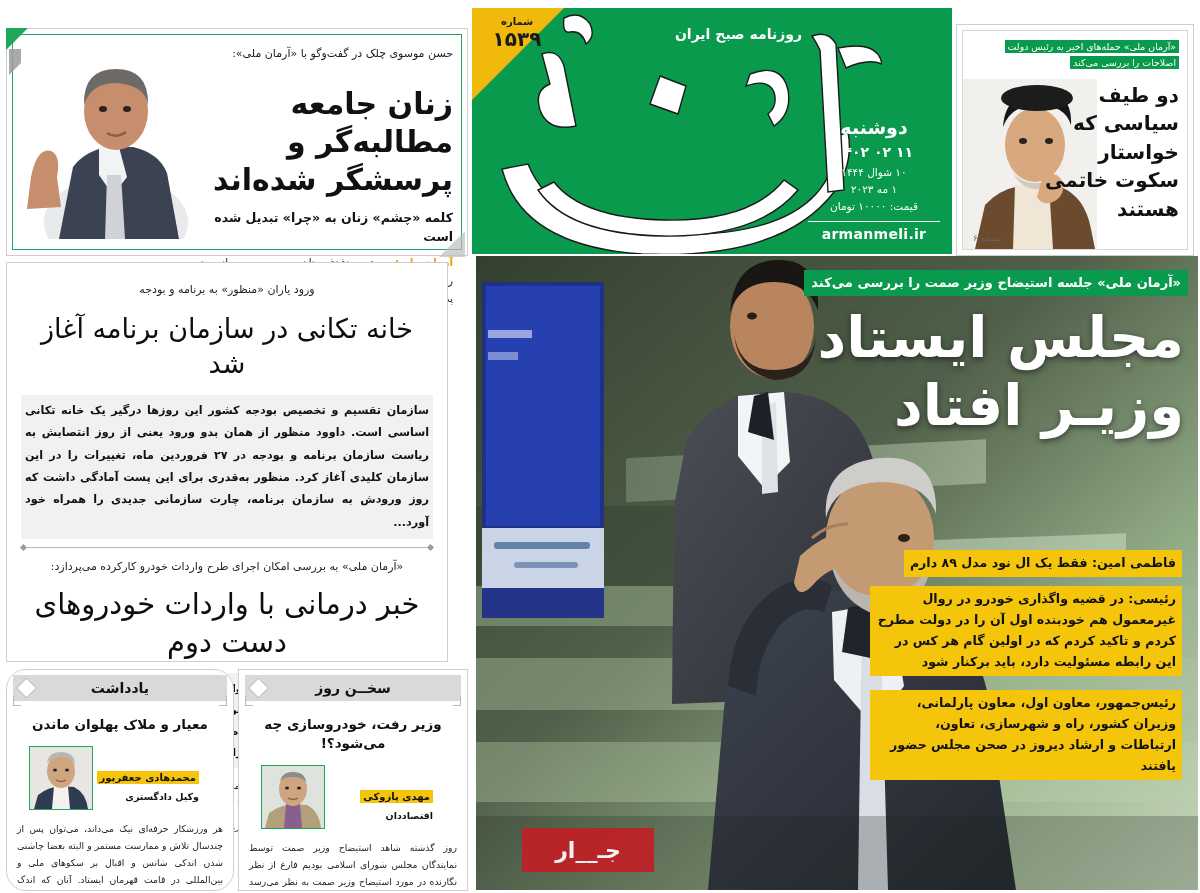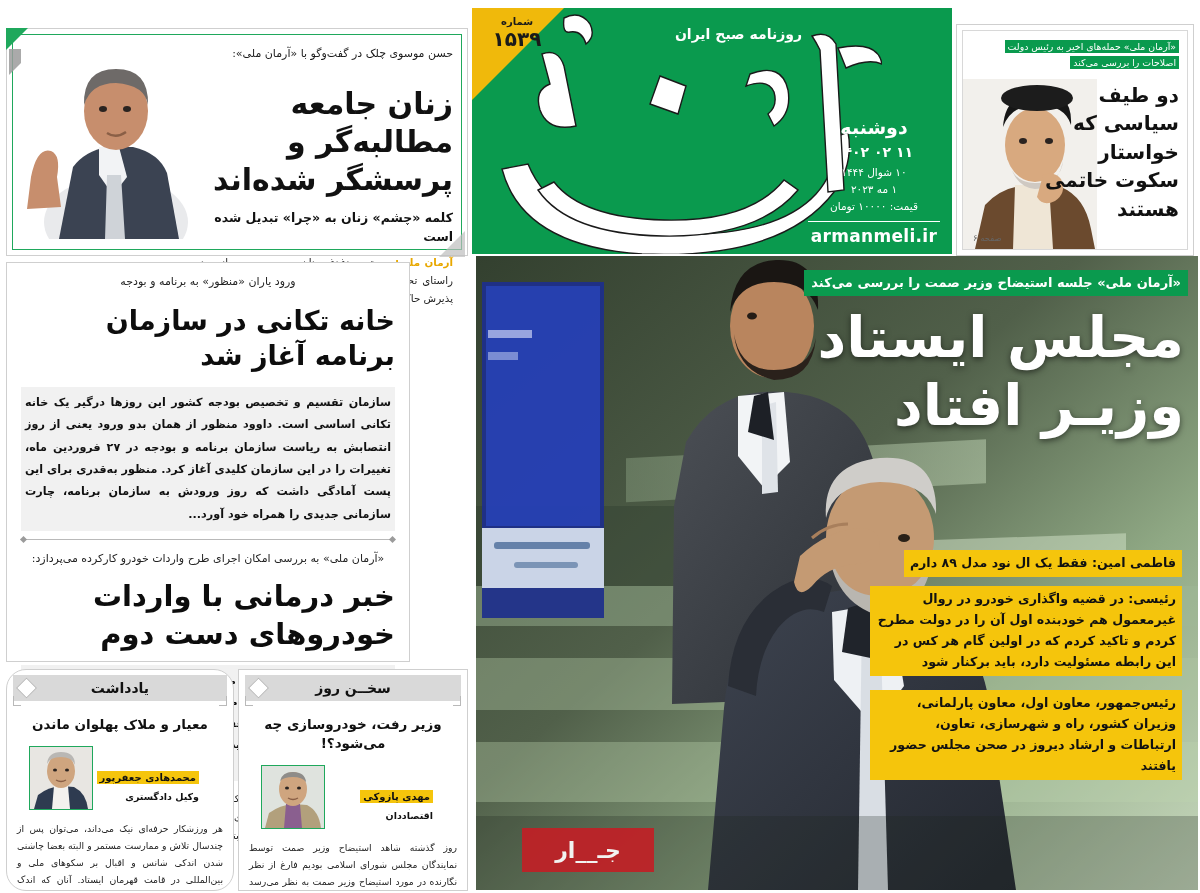--- a/index.html
+++ b/index.html
@@ -68,21 +68,21 @@
   #logo-wrap{position:absolute;left:0;right:0;top:0;bottom:0;pointer-events:none;}
   #logo-svg{position:absolute;left:10px;top:6px;}
   #date-block{
     position:absolute;right:12px;top:108px;width:132px;text-align:center;color:#fff;
   }
   #date-day{font-size:19px;font-weight:bold;letter-spacing:1px;}
   #date-solar{font-size:14px;font-weight:bold;margin-top:6px;letter-spacing:1px;}
   #date-lunar{font-size:10.5px;margin-top:6px;}
   #date-greg{font-size:10.5px;margin-top:5px;}
   #price{font-size:10.5px;margin-top:5px;padding-bottom:9px;border-bottom:1px solid #fff;}
-  #site{font-size:17px;font-weight:bold;margin-top:4px;letter-spacing:.3px;direction:ltr;}
+  #site{font-size:14px;font-weight:bold;margin-top:4px;letter-spacing:.3px;direction:ltr;}
 
   
   #topright{
     right:6px;top:24px;width:238px;height:232px;background:#fff;
     border:1px solid #cfcfcf;box-sizing:border-box;overflow:hidden;
   }
   #tr-inner{position:absolute;inset:5px;border:1px solid #d8d8d8;box-sizing:border-box;overflow:hidden;background:#fff;}
   #tr-kicker{
     position:absolute;right:8px;top:8px;width:180px;font-size:9.4px;
     line-height:1.75;color:#fff;text-align:right;
@@ -90,25 +90,25 @@
   #tr-kicker span{background:#0a9a4e;padding:1px 3px;box-decoration-break:clone;-webkit-box-decoration-break:clone;}
   #tr-head{
     position:absolute;right:8px;top:50px;width:150px;
     font-size:20px;font-weight:bold;color:#111;line-height:1.42;text-align:right;
   }
   #tr-photo{position:absolute;left:-6px;bottom:0;width:140px;height:170px;overflow:hidden;}
   #tr-page{position:absolute;left:10px;bottom:6px;font-size:8.5px;color:#666;}
 
   
   #leftcol{
-    left:6px;top:262px;width:404px;height:400px;background:#fff;
-    border:1px solid #cfcfcf;box-sizing:border-box;padding:10px 14px;
+    left:6px;top:262px;width:442px;height:400px;background:#fff;
+    border:1px solid #cfcfcf;box-sizing:border-box;padding:18px 14px;
   }
   .story-kicker{font-size:11px;color:#222;text-align:center;line-height:1.6;}
-  .story-head{font-weight:bold;color:#0d0d0d;text-align:right;line-height:1.3;}
+  .story-head{font-weight:normal;color:#0d0d0d;text-align:center;line-height:1.3;}
   #s1-head{font-size:27px;margin-top:12px;}
   #s1-lead{font-size:11.2px;line-height:2.0;margin-top:14px;text-align:justify;background:#f1f1f1;padding:5px 4px;color:#111;font-weight:bold;}
   .story-page{font-size:8.8px;color:#666;text-align:center;margin-top:6px;}
   .divider{height:1px;background:#b9b9b9;margin:8px 0 10px;position:relative;}
   .divider::before,.divider::after{
     content:"";position:absolute;top:-2px;width:5px;height:5px;background:#9b9b9b;
     transform:rotate(45deg);
   }
   .divider::before{left:0;}
   .divider::after{right:0;}

